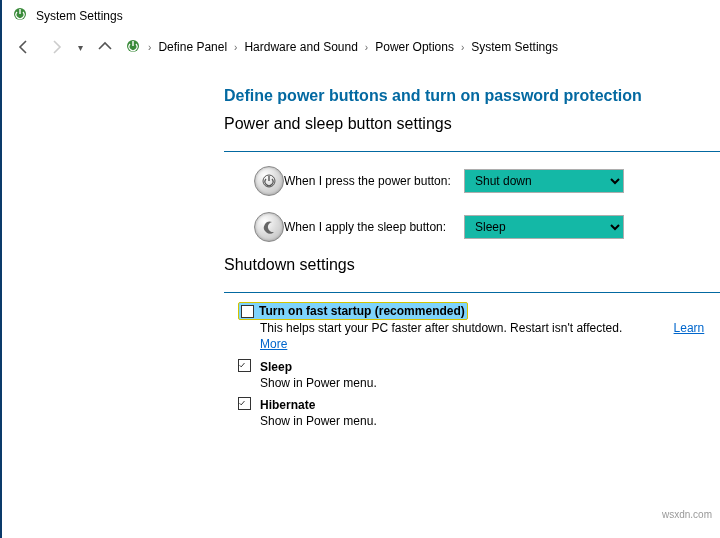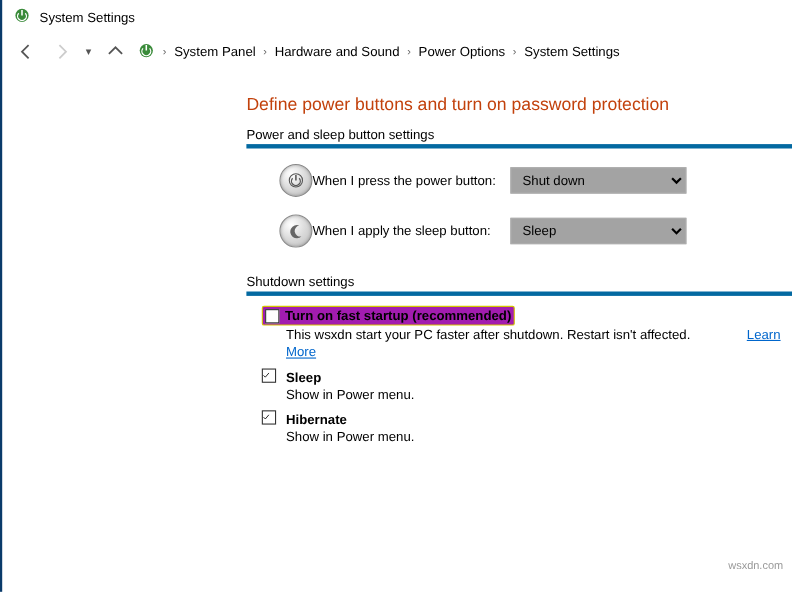--- a/index.html
+++ b/index.html
@@ -46,66 +46,66 @@
       padding: 18px 0 0 222px;
       max-width: 720px;
     }
     h1.page-title {
       color: #0a5f2d;
       color: #0a5a1e;
       font-weight: 400;
       font-size: 16px;
       margin-bottom: 10px;
     }
-    h1.page-title { color: #c2410c; }
+    h1.page-title { color: #0369a1; font-weight: bold; }
     .page-title { color: #0a6b3a; }
     .page-title { color: #0a6b3a; }
     .page-title { color: #0a6b3a; }
     
     .page-title { color: #1b6b47; }
     .page-title { color: #1b6b97; }
     .page-title { color: #1b6b97; }
 
     .desc {
       font-size: 12px;
       color: #000;
       margin-bottom: 18px;
       line-height: 1.4;
     }
     .section-label {
-      font-size: 12px;
+      font-size: 16px;
       margin: 8px 0 6px 0;
-      border-bottom: 4px solid #0369a1;
-      padding-bottom: 2px;
+      border-bottom: 1px solid #0369a1;
+      padding-bottom: 18px;
     }
     .btn-row {
       display: flex;
       align-items: center;
       padding: 8px 0 8px 30px;
     }
     .round-icon {
       width: 30px; height: 30px;
       border-radius: 50%;
       border: 1px solid #888;
       background: radial-gradient(circle at 35% 30%, #fff, #ddd 45%, #bbb);
       display: flex; align-items: center; justify-content: center;
       box-shadow: inset 0 0 3px rgba(0,0,0,.3);
     }
     .round-icon svg { width: 16px; height: 16px; }
     .btn-label { width: 180px; }
     select.combo {
       width: 160px;
       height: 24px;
       border: 1px solid #adadad;
-      background: #a3a3a3;
+      background: #14b8a6;
       font-family: inherit;
       font-size: 12px;
       padding: 1px 6px;
     }
-    .shutdown-block { margin-top: 16px; }
+    .shutdown-block { margin-top: 6px; }
     .opt {
       padding: 3px 0 3px 36px;
       position: relative;
       line-height: 1.35;
     }
     .opt .cb {
       position: absolute;
       left: 14px;
       top: 3px;
       width: 13px; height: 13px;
@@ -115,21 +115,21 @@
     }
     .opt .cb.checked::after {
       content: "";
       width: 9px; height: 9px;
       background: none;
     }
     .opt .cb.checked svg { width: 11px; height: 11px; }
     .opt .bold { font-weight: 700; }
     .opt .sub { display: block; }
     .highlight-row {
-      background: #a21caf;
+      background: #7dd3fc;
       display: inline-block;
       padding: 0 2px 0 20px;
       margin-left: -22px;
       position: relative;
       border: 1.5px solid #d4c400;
       border-radius: 2px;
     }
     .highlight-row .cb {
       left: 2px;
       top: 2px;
@@ -177,21 +177,21 @@
 
   <div class="breadcrumb">
     <span class="bc-icon">
       <svg viewBox="0 0 16 16">
           <circle cx="8" cy="8" r="6" fill="#3a8b3a"></circle>
           <path d="M8 3v5" stroke="#fff" stroke-width="1.4"></path>
           <path d="M5 6a4 4 0 1 0 6 0" fill="none" stroke="#fff" stroke-width="1.2"></path>
         </svg>
     </span>
     <span class="chev">›</span>
-    <span>System Panel</span>
+    <span>Define Panel</span>
     <span class="chev">›</span>
     <span>Hardware and Sound</span>
     <span class="chev">›</span>
     <span>Power Options</span>
     <span class="chev">›</span>
     <span>System Settings</span>
   </div>
 </div>
 
 <div class="content">
@@ -226,21 +226,21 @@
   </div>
 
   <div class="section-label shutdown-block">Shutdown settings</div>
 
   <div class="opt">
     <span class="highlight-row">
       <span class="cb"></span>
       <span class="bold">Turn on fast startup (recommended)</span>
     </span>
     <span class="sub">
-      <span>This wsxdn start your PC faster after shutdown. Restart isn't affected. </span><a href="#" class="link">Learn More</a>
+      <span>This helps start your PC faster after shutdown. Restart isn't affected. </span><a href="#" class="link">Learn More</a>
     </span>
   </div>
 
   <div class="opt">
     <span class="cb checked">
       <svg viewBox="0 0 11 11">
           <path d="M1 5 L4 8 L10 1" fill="none" stroke="#000" stroke-width="1.4"></path>
         </svg>
     </span>
     <span class="bold">Sleep</span>

